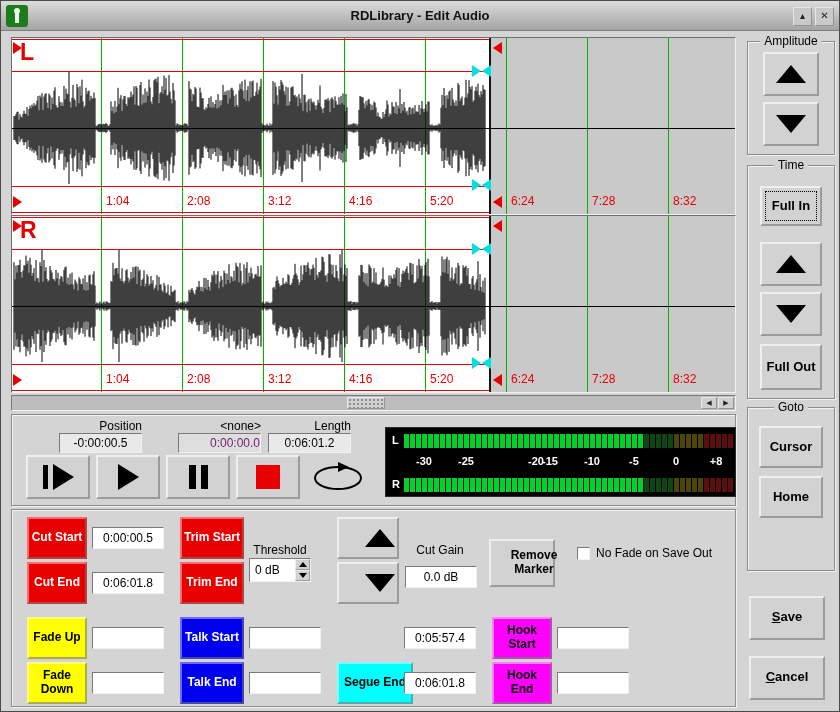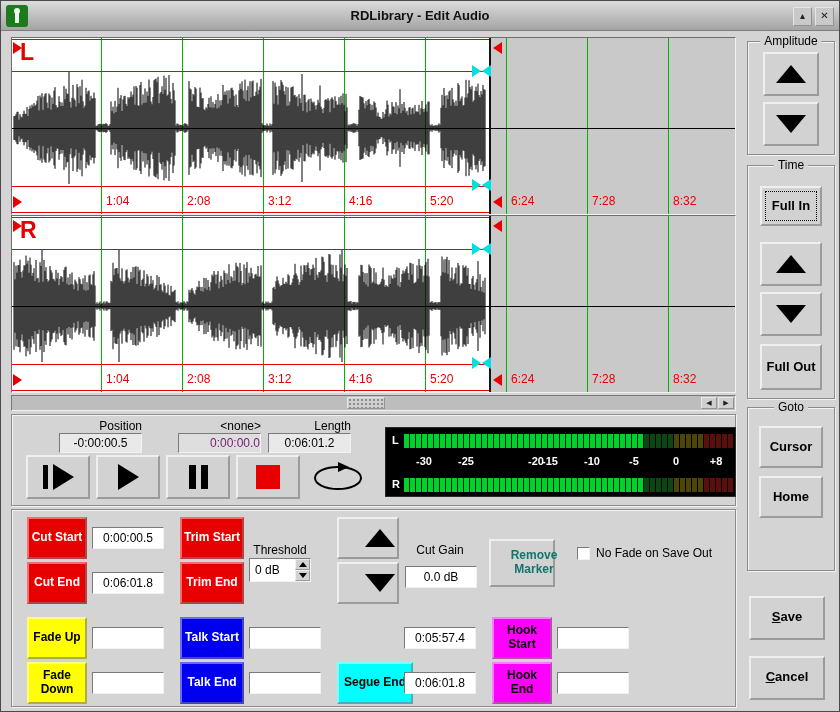--- a/index.html
+++ b/index.html
@@ -80,21 +80,21 @@
 
   
   .markers-panel{left:10px;top:508px;width:725px;height:198px;}
   .mbtn{position:absolute;width:60px;height:42px;font-size:12px;font-weight:bold;
     display:flex;align-items:center;justify-content:center;text-align:center;line-height:1.15;padding:2px;}
   .mbtn.red{background:var(--red);color:#fff;border:2px outset #ff6a6a;}
   .mbtn.yellow{background:var(--yellow);color:#000;border:2px outset #ffff7d;}
   .mbtn.blue{background:var(--blue);color:#fff;border:2px outset #6a6aff;}
   .mbtn.cyan{background:#00ffff;color:#000;border:2px outset #7dffff;}
   .mbtn.magenta{background:var(--magenta);color:#000;border:2px outset #ff7dff;}
-  .mbtn.gray{background:#d2d2d2;color:#0f766e;border:2px outset #efefef;padding-left:26px;}
+  .mbtn.gray{background:#d2d2d2;color:#000000;border:2px outset #efefef;padding-left:26px;}
   .mfield{position:absolute;width:72px;height:22px;background:#fff;font-size:12px;text-align:center;
     line-height:20px;color:#000;border:1px solid;border-color:var(--dk) var(--lt) var(--lt) var(--dk);}
   .mlabel{position:absolute;font-size:12px;color:#000;text-align:center;}
   .spin{position:absolute;left:237px;top:48px;width:62px;height:24px;background:#fff;display:flex;
     border:1px solid;border-color:var(--dk) var(--lt) var(--lt) var(--dk);}
   .spin-val{flex:1;font-size:12px;line-height:22px;padding-left:5px;}
   .spin-btns{width:15px;display:flex;flex-direction:column;}
   .spin-b{flex:1;background:#d2d2d2;border:1px outset #efefef;display:flex;align-items:center;justify-content:center;}
   .sp-up{width:0;height:0;border-left:4px solid transparent;border-right:4px solid transparent;border-bottom:5px solid #000;}
   .sp-down{width:0;height:0;border-left:4px solid transparent;border-right:4px solid transparent;border-top:5px solid #000;}

